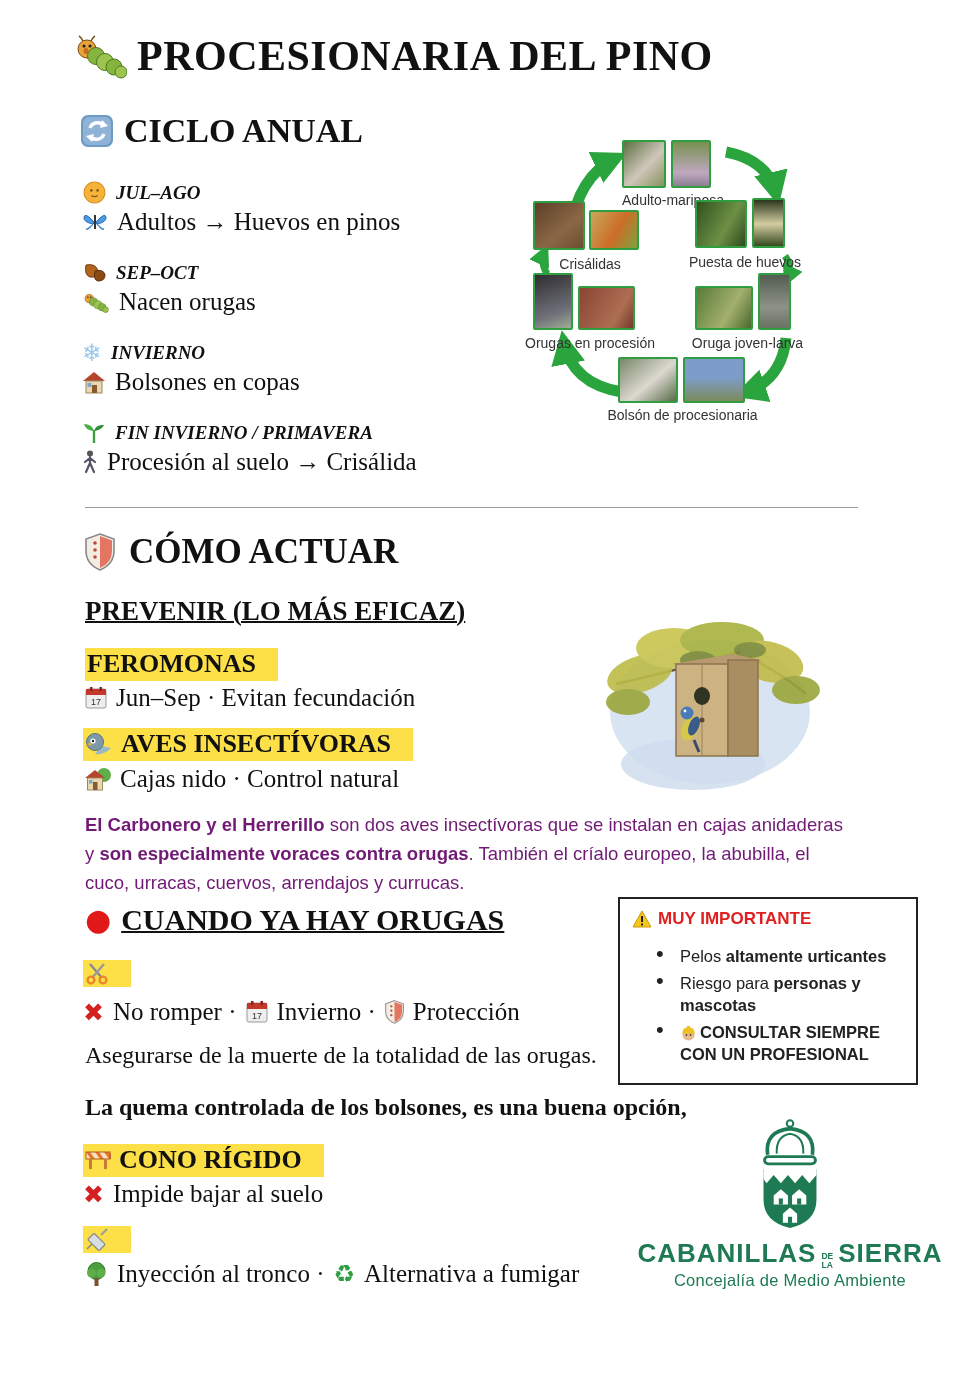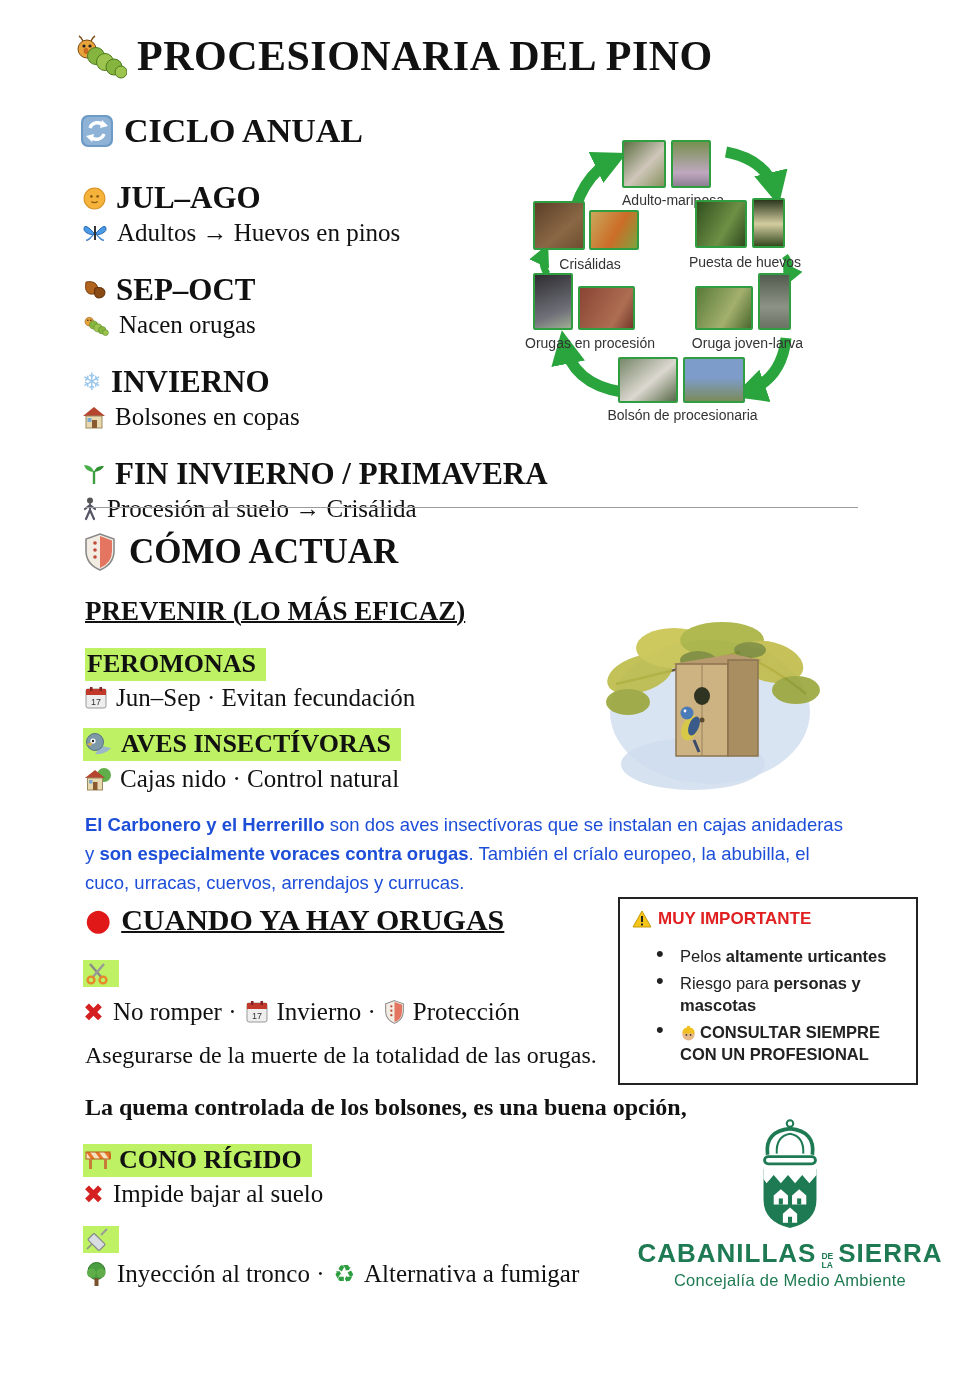--- a/index.html
+++ b/index.html
@@ -8,22 +8,22 @@
     position:relative; width:961px; height:1388px; background:#ffffff;
     font-family:"Liberation Serif", serif; color:#111; overflow:hidden;
   }
   .abs { position:absolute; }
   .row { display:flex; align-items:center; gap:10px; }
 
   
   .doc-title { font-size:42px; font-weight:bold; letter-spacing:.5px; }
   .h2 { font-size:34px; font-weight:bold; }
   .h3 { font-size:27px; font-weight:bold; text-decoration:underline; text-decoration-thickness:2px; }
-  .season-period { font-size:31px; font-weight:bold; }
-  .hl { background:#bef264; padding:1px 10px 2px 2px; display:inline-flex; align-items:center; gap:8px;
+  .season-period { font-size:19px; font-weight:bold;font-style:italic; }
+  .hl { background:#fde047; padding:1px 22px 2px 2px; display:inline-flex; align-items:center; gap:8px;
         font-size:26px; font-weight:bold; }
   .hl.red-text { color:#8e1602; }
   .desc-line { font-size:25px; display:flex; align-items:center; gap:9px; }
   .plain { font-size:24px; }
   .plain.b { font-weight:bold; }
 
   
   .ico { display:inline-block; vertical-align:middle; flex:none; }
   .glyph { font-family:"DejaVu Sans", sans-serif; font-weight:normal; line-height:1; }
   .snow { color:#9cc7ea; font-size:24px; }
@@ -43,21 +43,21 @@
   .g-puesta2 { background:linear-gradient(180deg,#2b371d,#d3cda0 52%,#36491f); }
   .g-proc1   { background:linear-gradient(160deg,#2d2d31,#71717a 70%,#9fae94); }
   .g-proc2   { background:linear-gradient(120deg,#8a4434,#ad6e52 70%,#74382a); }
   .g-joven1  { background:linear-gradient(120deg,#597a37,#a3b06e 60%,#4c682e); }
   .g-joven2  { background:linear-gradient(180deg,#535c50,#8d9286 60%,#6a7264); }
   .g-bolson1 { background:linear-gradient(140deg,#78886a,#dcd8d0 55%,#596a49); }
   .g-bolson2 { background:linear-gradient(180deg,#7d9cc9 45%,#7b8b5b); }
 
   
   #paragraph { left:85px; top:810px; width:760px; font-family:"Liberation Sans", sans-serif;
-               font-size:18.5px; line-height:29px; color:#1d4ed8; }
+               font-size:18.5px; line-height:29px; color:#701a75; }
   #paragraph .b { font-weight:bold; }
 
   
   #impbox { left:618px; top:897px; width:300px; height:188px; border:2px solid #222;
             background:#fff; font-family:"Liberation Sans", sans-serif; padding:10px 12px; }
   #impbox .title { display:flex; align-items:center; gap:6px; color:#e02020; font-weight:bold; font-size:17px; }
   #impbox ul { margin-top:16px; list-style:none; }
   #impbox li { position:relative; padding-left:48px; font-size:16.5px; line-height:22.5px; margin-bottom:4px; color:#222; }
   #impbox li::before { content:"\2022"; position:absolute; left:24px; top:-2px; font-size:22px; }
   #impbox .b { font-weight:bold;margin-top:40px; }

